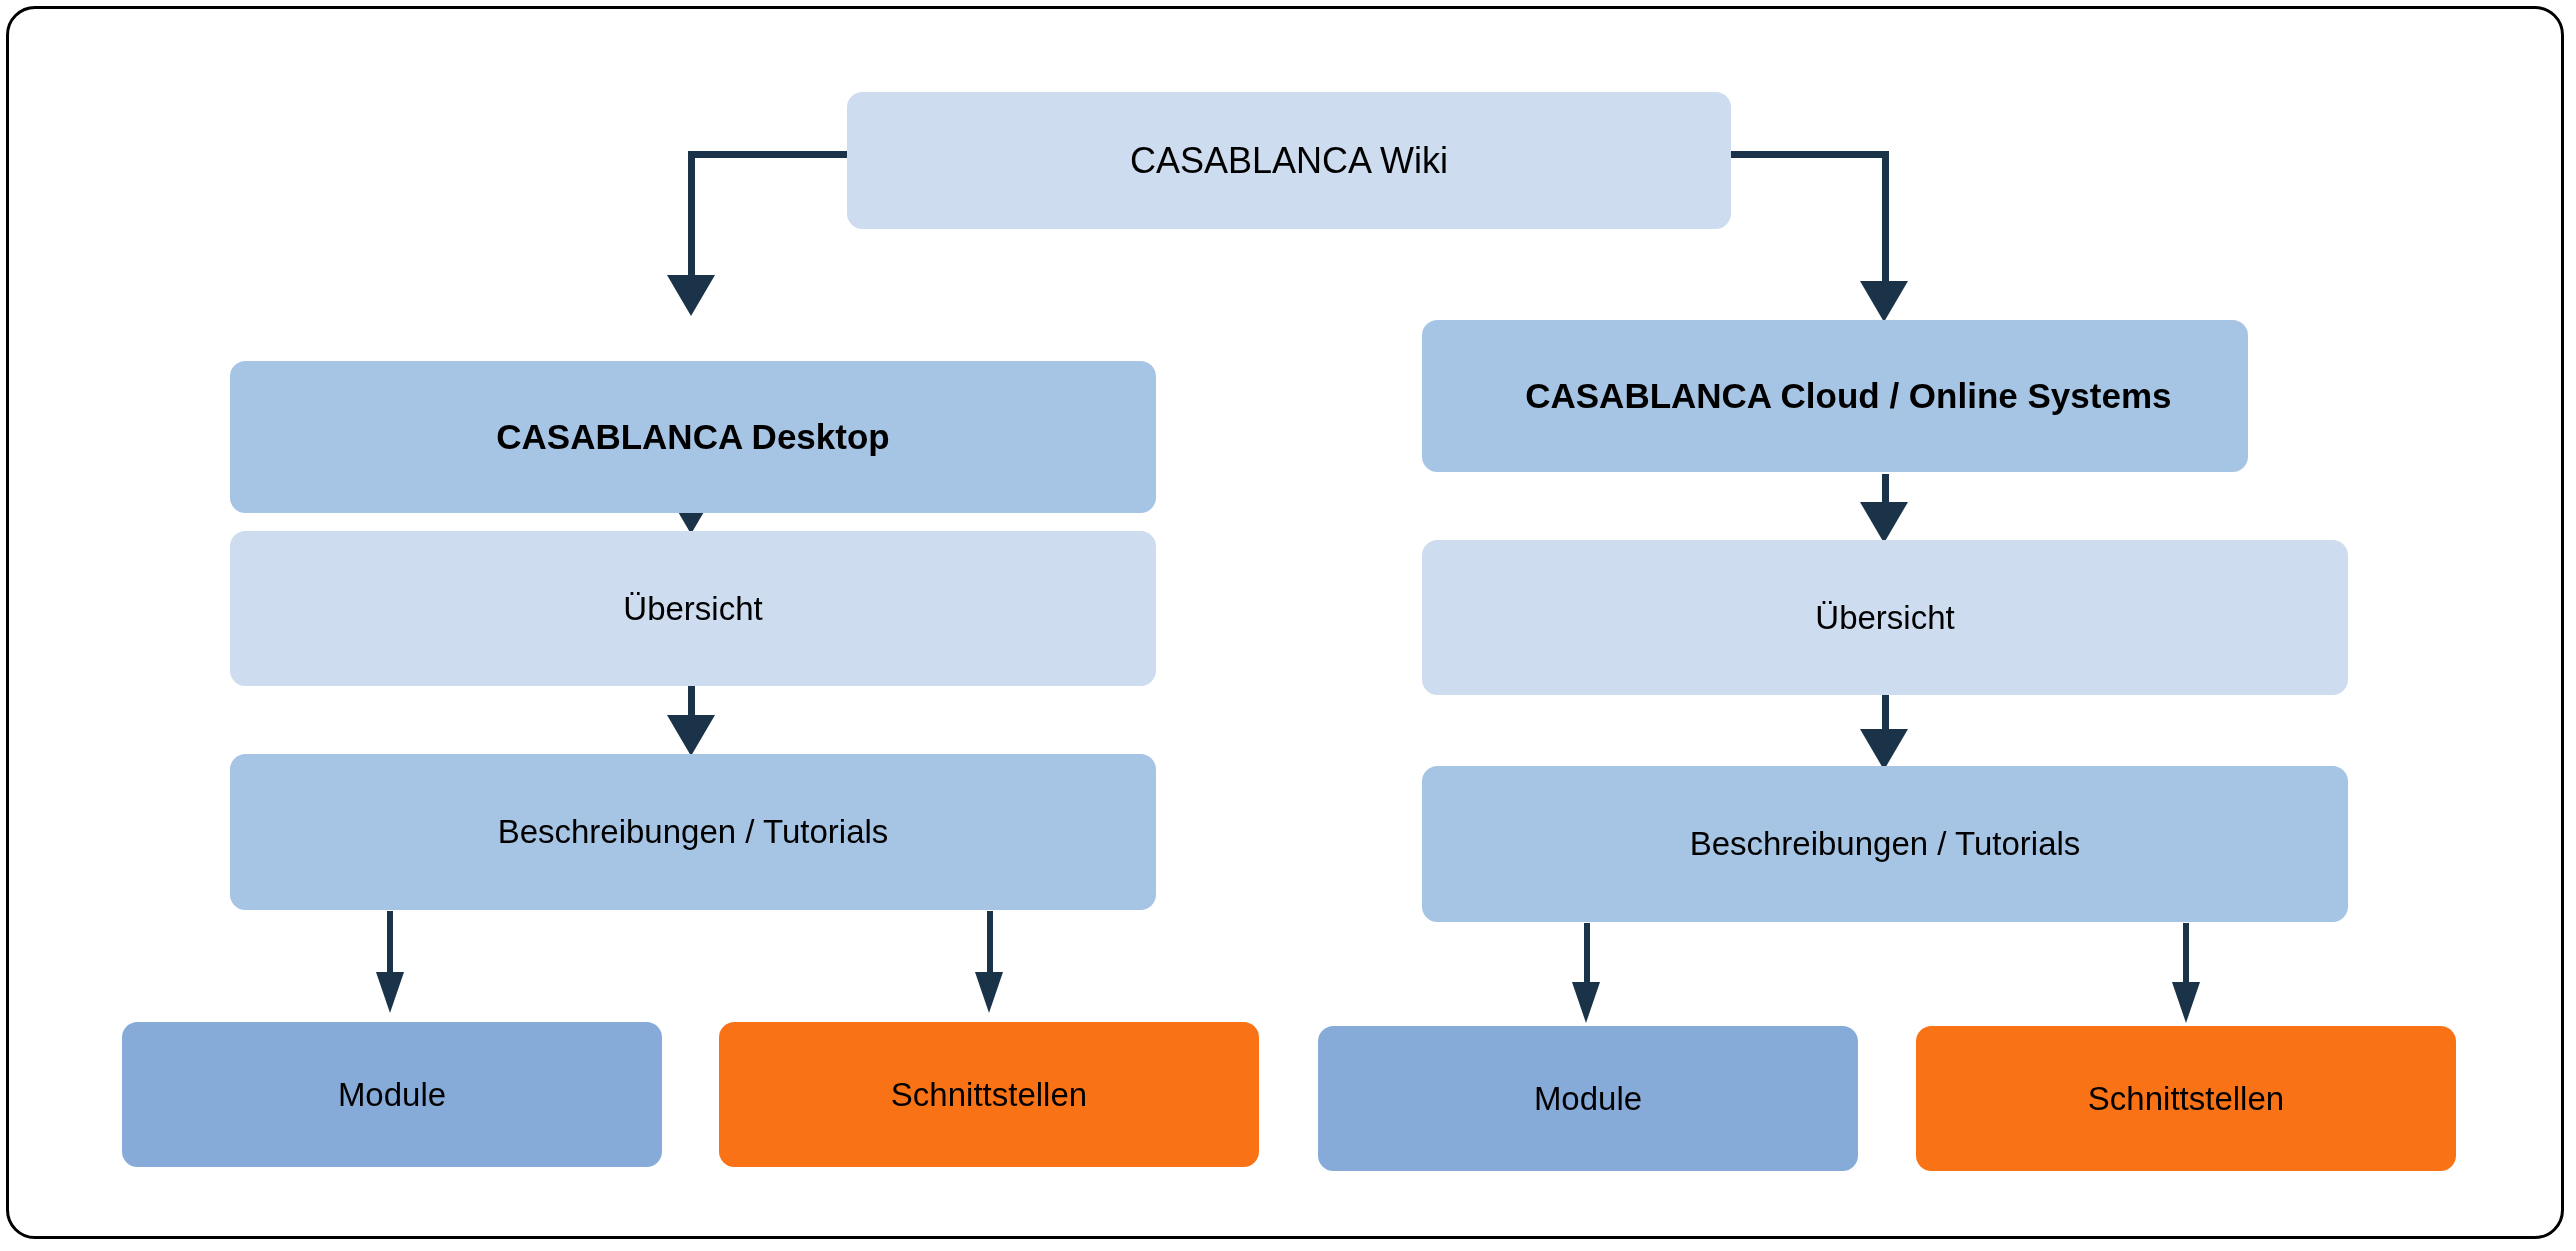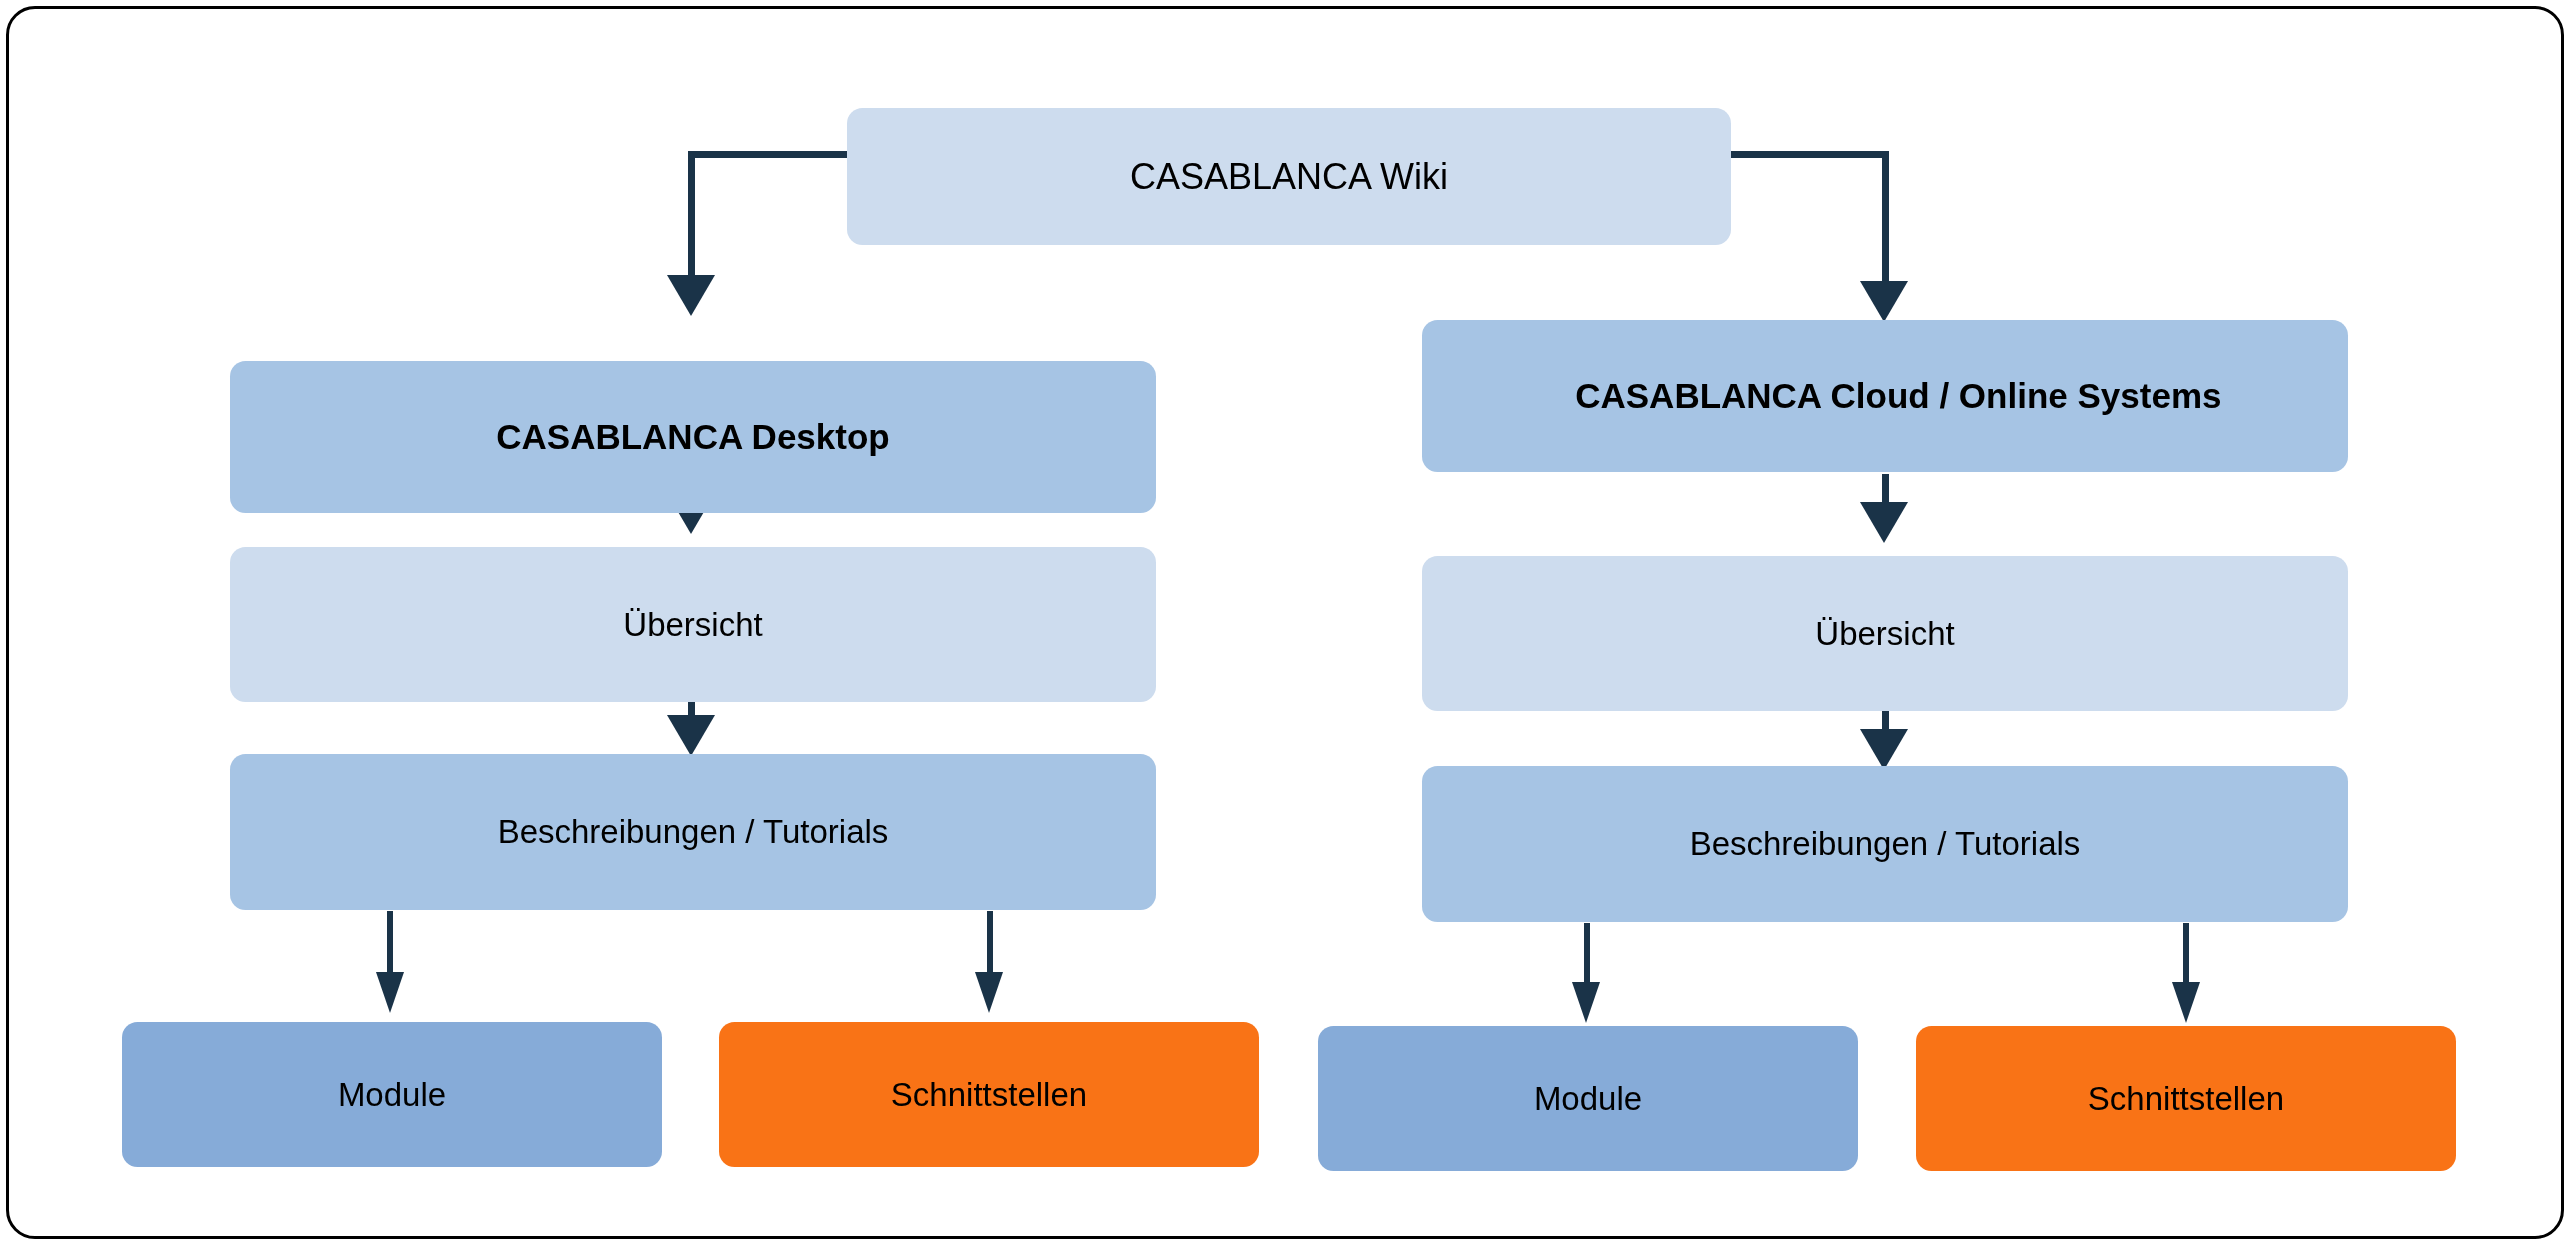--- a/index.html
+++ b/index.html
@@ -41,21 +41,21 @@
     align-items: center;
     justify-content: center;
     text-align: center;
     color: #000000;
     line-height: 1.15;
     padding: 0 14.3px;
     z-index: 3;
   }
   .node .label { display: block; }
 
-  .fill-light  { background: #cddcee; margin-top: 16px; }
+  .fill-light  { background: #cddcee; }
   .fill-mid    { background: #a6c4e4; }
   .fill-dark   { background: #86abd8; }
   .fill-gray   { background: #f97316; }
 
   .w-bold { font-weight: bold; }
   .w-norm { font-weight: normal; }
 
   
   .conn {
     position: absolute;
@@ -135,21 +135,21 @@
   </div>
 
   <div class="node fill-dark w-norm" style="left:122px; top:1022px; width:540px; height:145px; font-size:33px;">
     <span class="label">Module</span>
   </div>
 
   <div class="node fill-gray w-norm" style="left:719px; top:1022px; width:540px; height:145px; font-size:33px;">
     <span class="label">Schnittstellen</span>
   </div>
 
-  <div class="node fill-mid w-bold" style="left:1422px; top:320px; width:926px; height:152px; font-size:35px;padding-left:41px;">
+  <div class="node fill-mid w-bold" style="left:1422px; top:320px; width:826px; height:152px; font-size:35px;padding-left:41px;">
     <span class="label">CASABLANCA Cloud / Online Systems</span>
   </div>
 
   <div class="node fill-light w-norm" style="left:1422px; top:540px; width:926px; height:155px; font-size:33px;">
     <span class="label">Übersicht</span>
   </div>
 
   <div class="node fill-mid w-norm" style="left:1422px; top:766px; width:926px; height:156px; font-size:33px;">
     <span class="label">Beschreibungen / Tutorials</span>
   </div>

